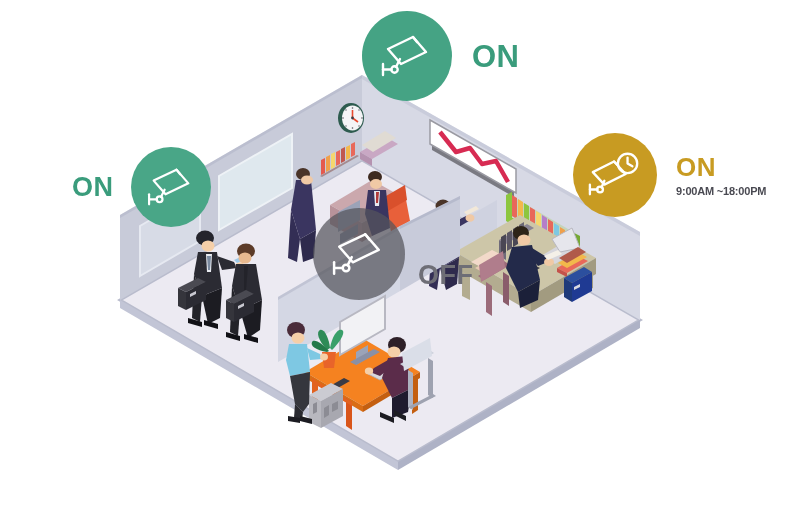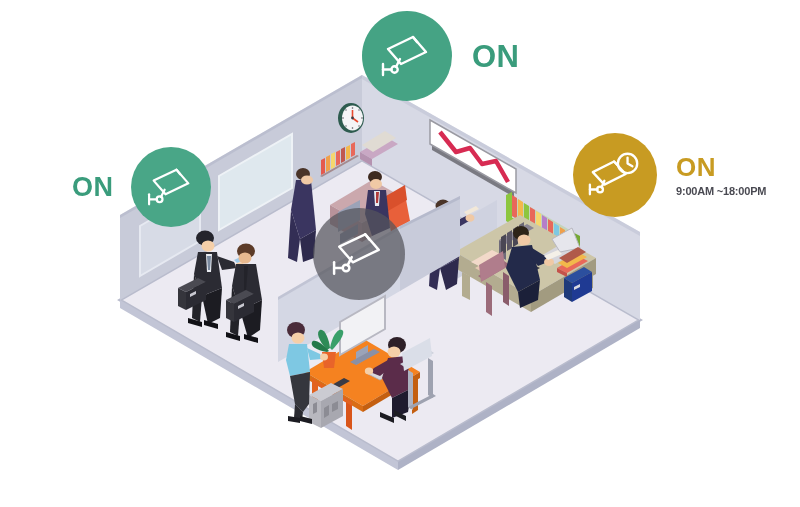--- a/index.html
+++ b/index.html
@@ -432,15 +432,18 @@
         <g fill="none" stroke="#ffffff" stroke-width="2.4" stroke-linecap="round" stroke-linejoin="round">
           <path d="M8,16 L33,4 L46,19 L21,31 Z"></path>
           <path d="M33,4 L37,9"></path>
           <path d="M20,26 L16,34"></path>
           <circle cx="14.5" cy="36.5" r="3.2"></circle>
           <path d="M11.5,36.5 L3,36.5"></path>
           <path d="M3,31 L3,42"></path>
         </g>
       </svg>
     </div>
+    <div class="labelwrap">
+      <span class="lbl">OFF</span>
+    </div>
   </div>
 
 </div>
 
 </body></html>

